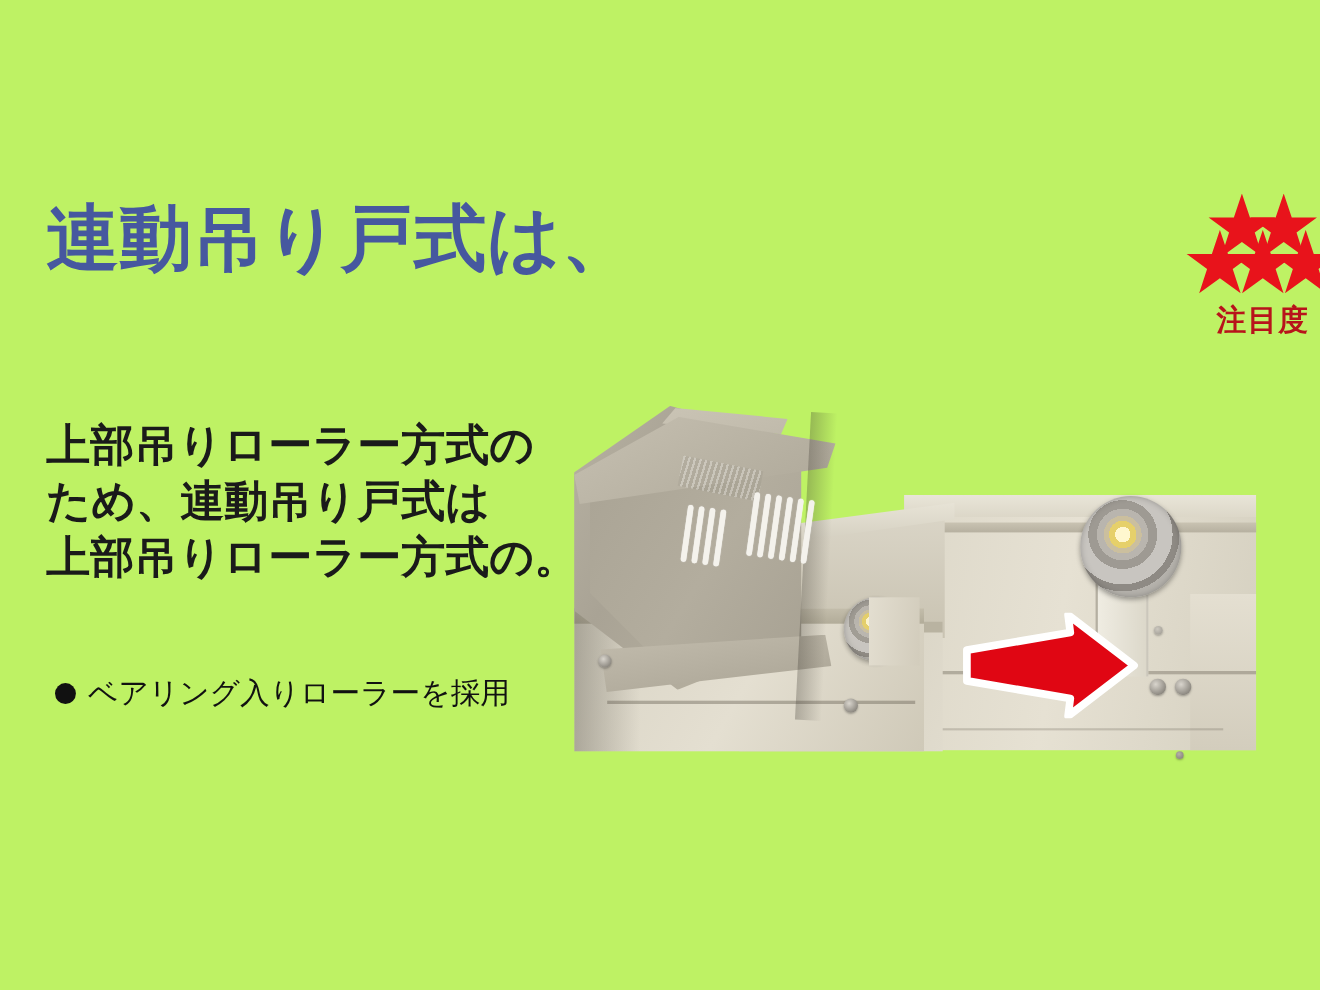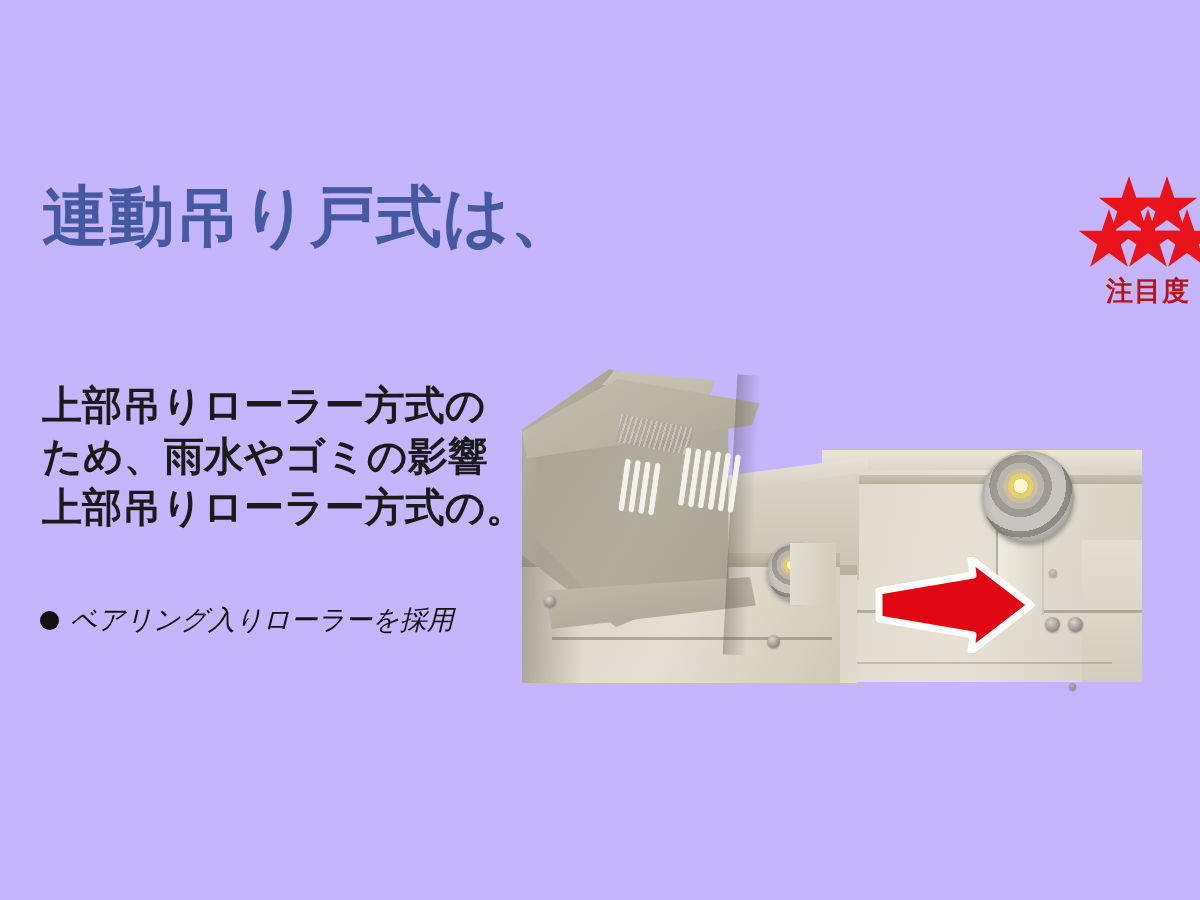--- a/index.html
+++ b/index.html
@@ -13,21 +13,21 @@
     height: 900px;
     position: relative;
     overflow: hidden;
     font-family: "Liberation Sans", "DejaVu Sans", sans-serif;
     -webkit-font-smoothing: antialiased;
   }
 
   .page {
     position: absolute;
     inset: 0;
-    background: #c4b5fd;
+    background: #bef264;
   }
 
   
   .headline {
     position: absolute;
     left: 42px;
     top: 178px;
     width: 620px;
     color: #46589f;
     font-weight: 700;
@@ -52,24 +52,23 @@
     white-space: nowrap;
   }
   .body-copy .bc-line { display: block; }
 
   
   .bullets {
     position: absolute;
     left: 40px;
     top: 600px;
     width: 470px;
-    margin: 0;
+    margin: 10px;
     padding: 0;
     list-style: none;
-    font-style: italic;
   }
   .bullets li {
     display: flex;
     align-items: center;
     color: #111111;
     font-size: 27px;
     line-height: 40px;
     white-space: nowrap;
   }
   .bullet-dot {
@@ -337,21 +336,21 @@
 <body>
 
 <div class="page">
 
   <div class="headline">
     <span class="hl-line">連動吊り戸式は、</span>
   </div>
 
   <div class="body-copy">
     <span class="bc-line">上部吊りローラー方式の</span>
-    <span class="bc-line">ため、雨水やゴミの影響</span>
+    <span class="bc-line">ため、連動吊り戸式は</span>
     <span class="bc-line">上部吊りローラー方式の。</span>
   </div>
 
   <ul class="bullets">
     <li>
       <span class="bullet-dot"></span>
       <span>ベアリング入りローラーを採用</span>
     </li>
   </ul>
 

